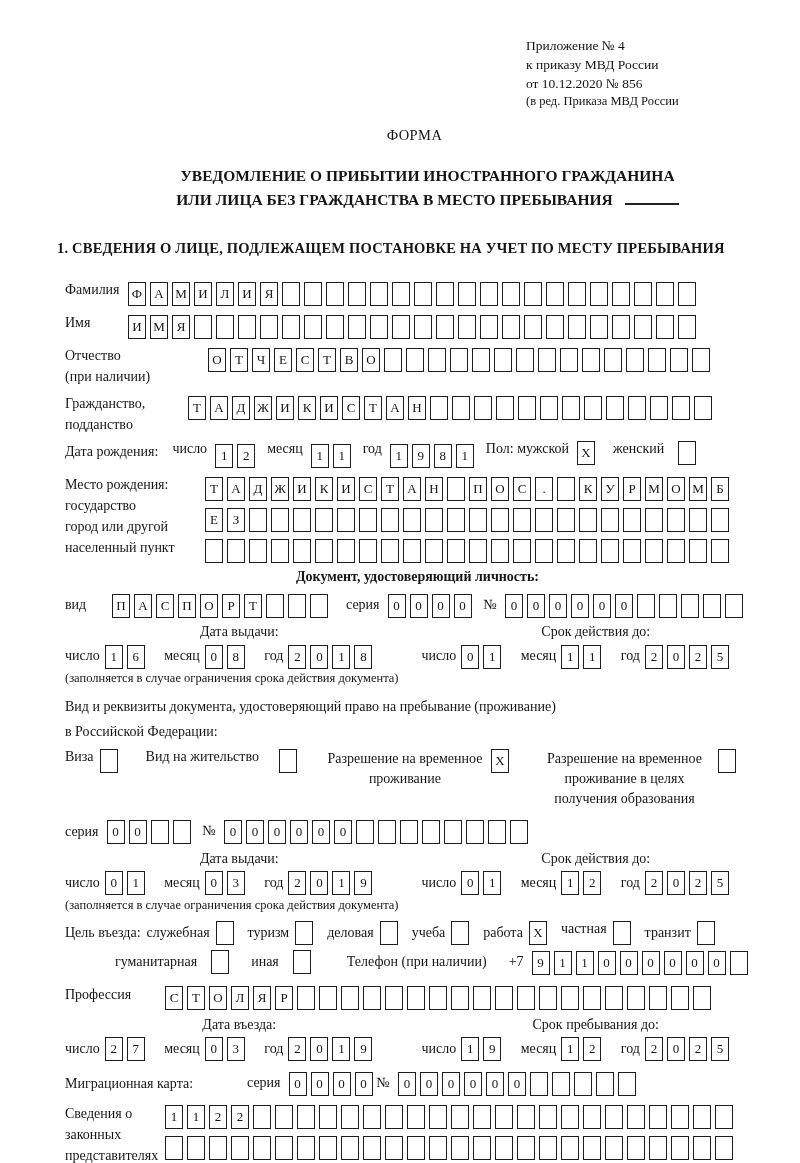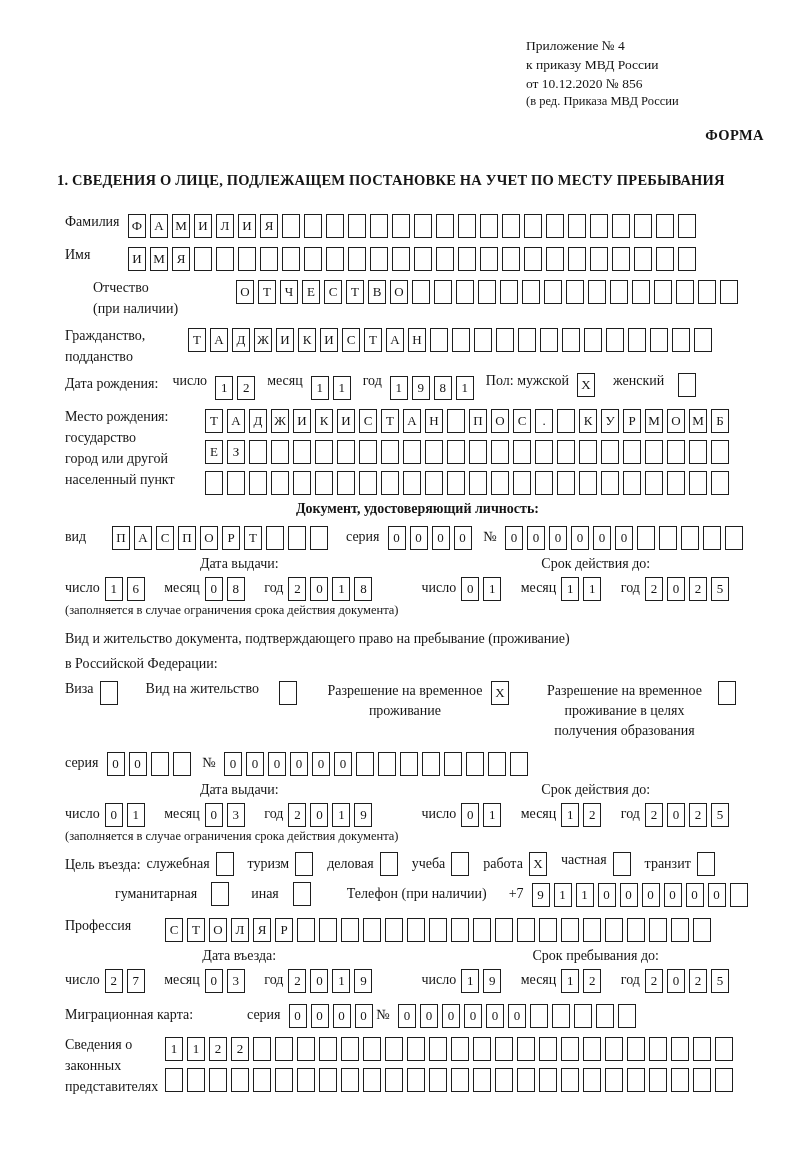--- a/index.html
+++ b/index.html
@@ -2,30 +2,30 @@
 <html lang="ru"><head>
 <meta charset="utf-8">
 <style>
   html,body{margin:0;padding:0;background:#fff;}
   .page{width:800px;height:1163px;background:#fff;overflow:hidden;box-sizing:border-box;
         padding:36px 30px 0 65px;font-family:"Liberation Serif","DejaVu Serif",serif;
         color:#151515;font-size:14px;position:relative;}
   
   .hdr{width:232px;margin-left:auto;margin-right:12px;line-height:1.42;font-size:13.5px;}
   .hdr .small{font-size:12.5px;}
-  .forma{text-align:right;margin:16px 6px 0 0;font-weight:bold;font-size:14.5px;letter-spacing:.4px;}
+  .forma{text-align:center;margin:16px 6px 0 0;font-weight:normal;font-size:14.5px;letter-spacing:.4px;}
   
   .title{text-align:center;font-weight:bold;font-size:15.5px;line-height:1.55;margin:20px 0 0 20px;}
   .blank-line{display:inline-block;width:54px;border-bottom:2px solid #222;margin-left:12px;vertical-align:baseline;}
   .sec-head{font-weight:bold;font-size:14.5px;margin:28px 0 22px -8px;letter-spacing:.2px;}
   
   .frow{display:flex;align-items:flex-start;margin-bottom:6px;}
   .flabel{flex:none;line-height:1.5;}
   .w-name{width:63px;}
-  .w-pat{width:143px;margin-left:28px;}
+  .w-pat{width:143px;}
   .w-cit{width:123px;}
   .w-bp{width:140px;}
   .w-prof{width:100px;}
   .w-lr{width:100px;}
   
   .boxrow{white-space:nowrap;line-height:27px;}
   .box{display:inline-block;width:16px;height:22px;border:1.8px solid #1e1e1e;margin-right:4px;
        text-align:center;line-height:22px;font-size:13px;vertical-align:middle;background:#fff;}
   .mb2{margin-bottom:4px;}
   .inl{display:inline-block;vertical-align:middle;}
@@ -57,20 +57,24 @@
 <div class="page">
 
   <div class="hdr">
     <div>Приложение № 4</div>
     <div>к приказу МВД России</div>
     <div>от 10.12.2020 № 856</div>
     <div class="small">(в ред. Приказа МВД России</div>
   </div>
   <div class="forma">ФОРМА</div>
 
+  <div class="title">
+    <div>УВЕДОМЛЕНИЕ О ПРИБЫТИИ ИНОСТРАННОГО ГРАЖДАНИНА</div>
+    <div><span>ИЛИ ЛИЦА БЕЗ ГРАЖДАНСТВА В МЕСТО ПРЕБЫВАНИЯ</span><span class="blank-line"></span></div>
+  </div>
 
   <div class="sec-head">1. СВЕДЕНИЯ О ЛИЦЕ, ПОДЛЕЖАЩЕМ ПОСТАНОВКЕ НА УЧЕТ ПО МЕСТУ ПРЕБЫВАНИЯ</div>
 
   <div class="frow">
     <div class="flabel w-name">Фамилия</div>
     <div class="boxrow"><span class="box">Ф</span><span class="box">А</span><span class="box">М</span><span class="box">И</span><span class="box">Л</span><span class="box">И</span><span class="box">Я</span><span class="box"></span><span class="box"></span><span class="box"></span><span class="box"></span><span class="box"></span><span class="box"></span><span class="box"></span><span class="box"></span><span class="box"></span><span class="box"></span><span class="box"></span><span class="box"></span><span class="box"></span><span class="box"></span><span class="box"></span><span class="box"></span><span class="box"></span><span class="box"></span><span class="box"></span></div>
   </div>
 
   <div class="frow">
     <div class="flabel w-name">Имя</div>
@@ -145,21 +149,21 @@
       <div class="dates-line">
         <span class="lab">число</span><span class="boxrow grp"><span class="box">0</span><span class="box">1</span></span>
         <span class="lab">месяц</span><span class="boxrow grp"><span class="box">1</span><span class="box">1</span></span>
         <span class="lab">год</span><span class="boxrow"><span class="box">2</span><span class="box">0</span><span class="box">2</span><span class="box">5</span></span>
       </div>
     </div>
   </div>
   <div class="note">(заполняется в случае ограничения срока действия документа)</div>
 
   <div class="residence-intro">
-    <div>Вид и жительство документа, подтверждающего право на пребывание (проживание)</div>
+    <div>Вид и реквизиты документа, удостоверяющий право на пребывание (проживание)</div>
     <div>в Российской Федерации:</div>
   </div>
 
   <div class="optrow">
     <div class="opt">
       <span class="olabel">Виза</span>
       <span class="box"></span>
     </div>
     <div class="opt gap-m">
       <span class="olabel">Вид на жительство</span>

